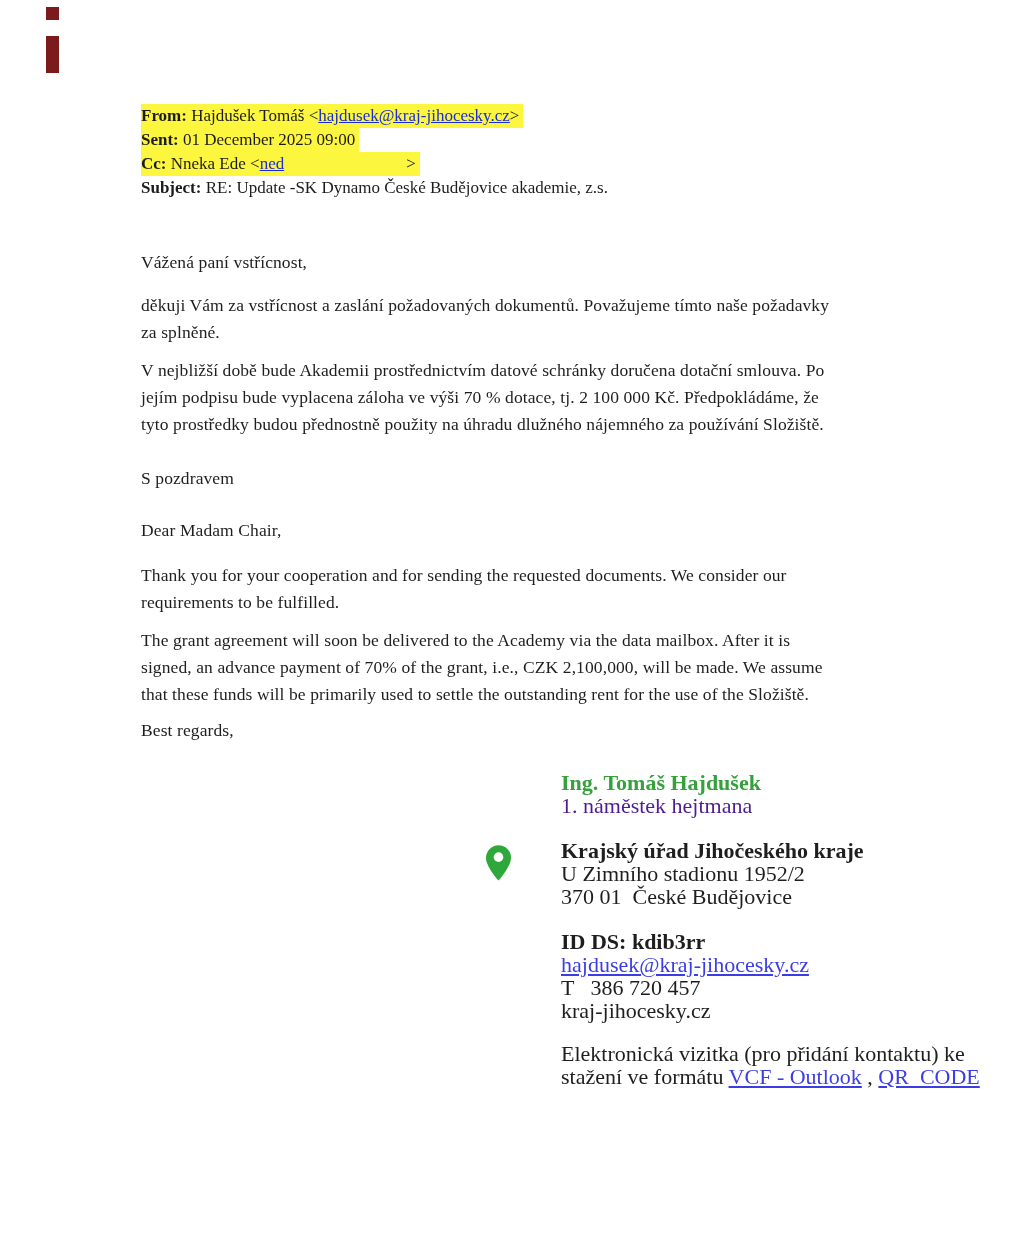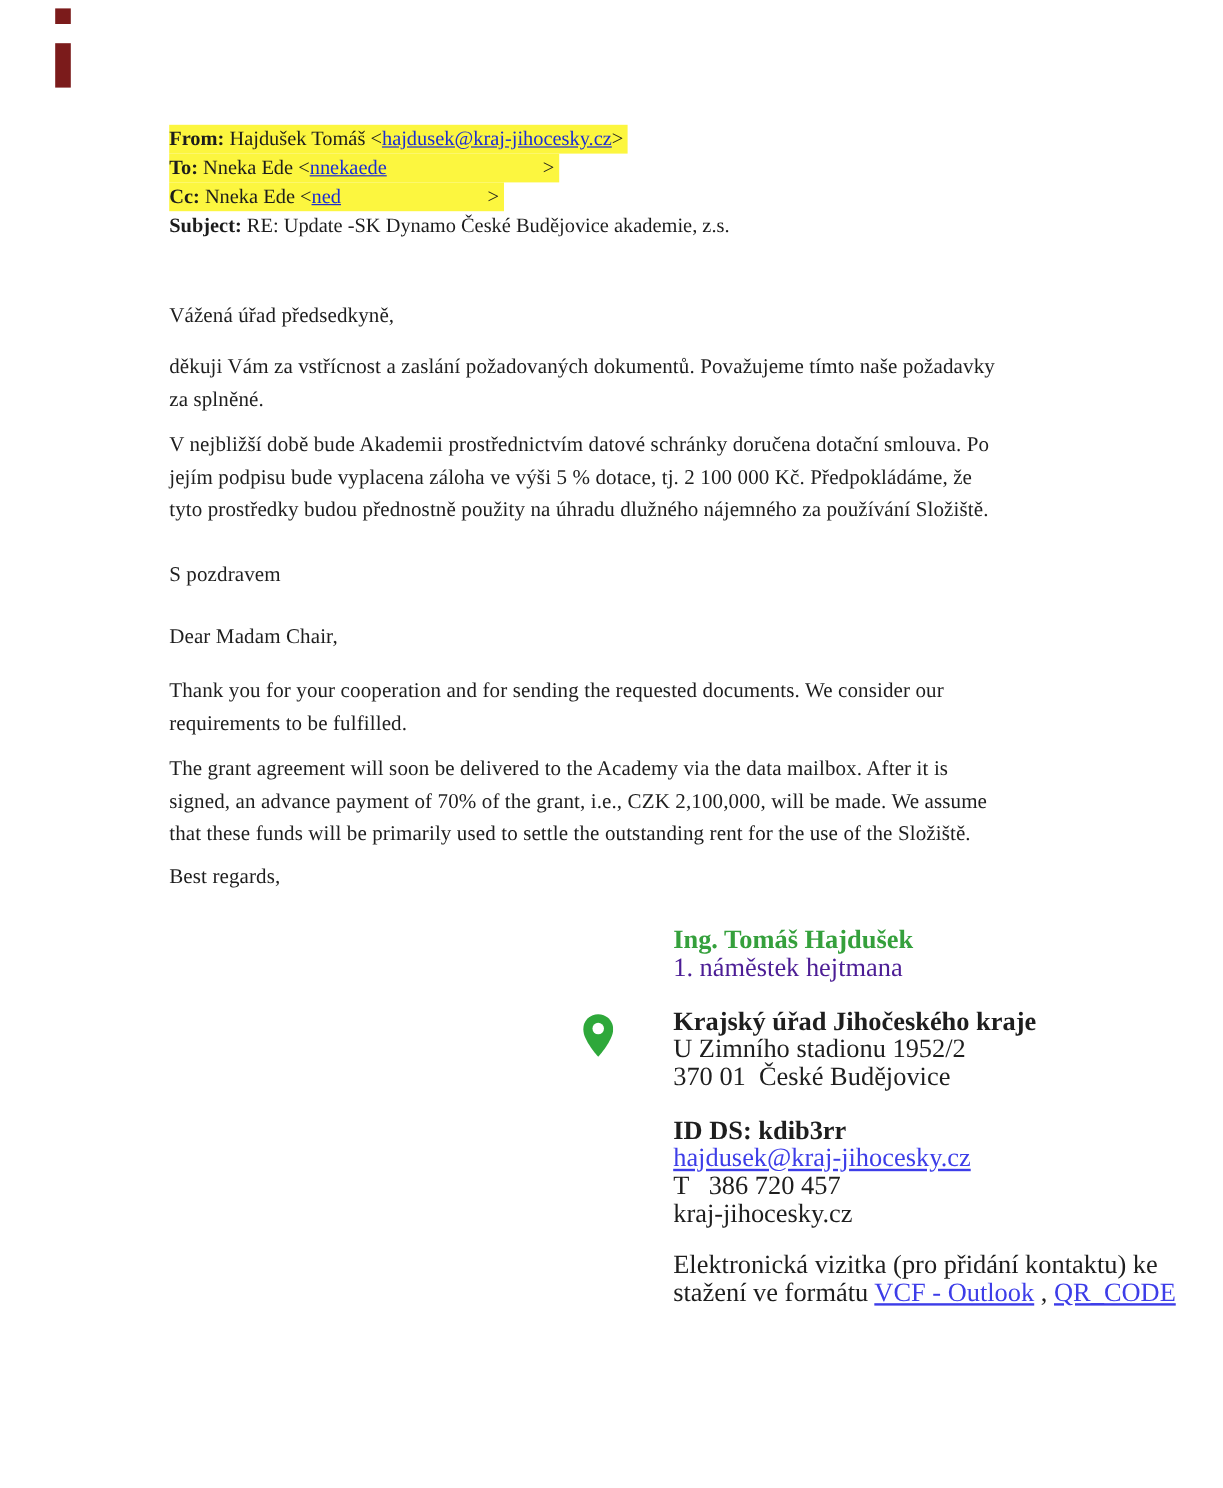--- a/index.html
+++ b/index.html
@@ -68,35 +68,35 @@
 <div class="page">
 
   <div class="redact m1"></div>
   <div class="redact m2"></div>
 
   <div class="header">
     <div class="hline">
       <span class="hl"><span class="hlabel">From:</span><span> Hajdušek Tomáš &lt;</span><a class="hlink">hajdusek@kraj-jihocesky.cz</a><span>&gt;</span></span>
     </div>
     <div class="hline">
-      <span class="hl"><span class="hlabel">To:</span><span> Nneka Ede &lt;</span><a class="hlink">nnekaede</a><span class="spacer to-gap"></span><span>&gt;</span></span>
+      <span class="hl"><span class="hlabel">Sent:</span><span> 01 December 2025 09:00</span></span>
     </div>
     <div class="hline">
       <span class="hl"><span class="hlabel">Cc:</span><span> Nneka Ede &lt;</span><a class="hlink">ned</a><span class="spacer cc-gap"></span><span>&gt;</span></span>
     </div>
     <div class="hline">
       <span class="hlabel">Subject:</span><span> RE: Update -SK Dynamo České Budějovice akademie, z.s.</span>
     </div>
   </div>
 
-  <div class="para cz-greet">Vážená úřad předsedkyně,</div>
+  <div class="para cz-greet">Vážená paní vstřícnost,</div>
   <div class="para cz-p1">děkuji Vám za vstřícnost a zaslání požadovaných dokumentů. Považujeme tímto naše požadavky
 za splněné.</div>
   <div class="para cz-p2">V nejbližší době bude Akademii prostřednictvím datové schránky doručena dotační smlouva. Po
-jejím podpisu bude vyplacena záloha ve výši 5 % dotace, tj. 2 100 000 Kč. Předpokládáme, že
+jejím podpisu bude vyplacena záloha ve výši 70 % dotace, tj. 2 100 000 Kč. Předpokládáme, že
 tyto prostředky budou přednostně použity na úhradu dlužného nájemného za používání Složiště.</div>
   <div class="para cz-close">S pozdravem</div>
   <div class="para en-greet">Dear Madam Chair,</div>
   <div class="para en-p1">Thank you for your cooperation and for sending the requested documents. We consider our
 requirements to be fulfilled.</div>
   <div class="para en-p2">The grant agreement will soon be delivered to the Academy via the data mailbox. After it is
 signed, an advance payment of 70% of the grant, i.e., CZK 2,100,000, will be made. We assume
 that these funds will be primarily used to settle the outstanding rent for the use of the Složiště.</div>
   <div class="para en-close">Best regards,</div>
 

